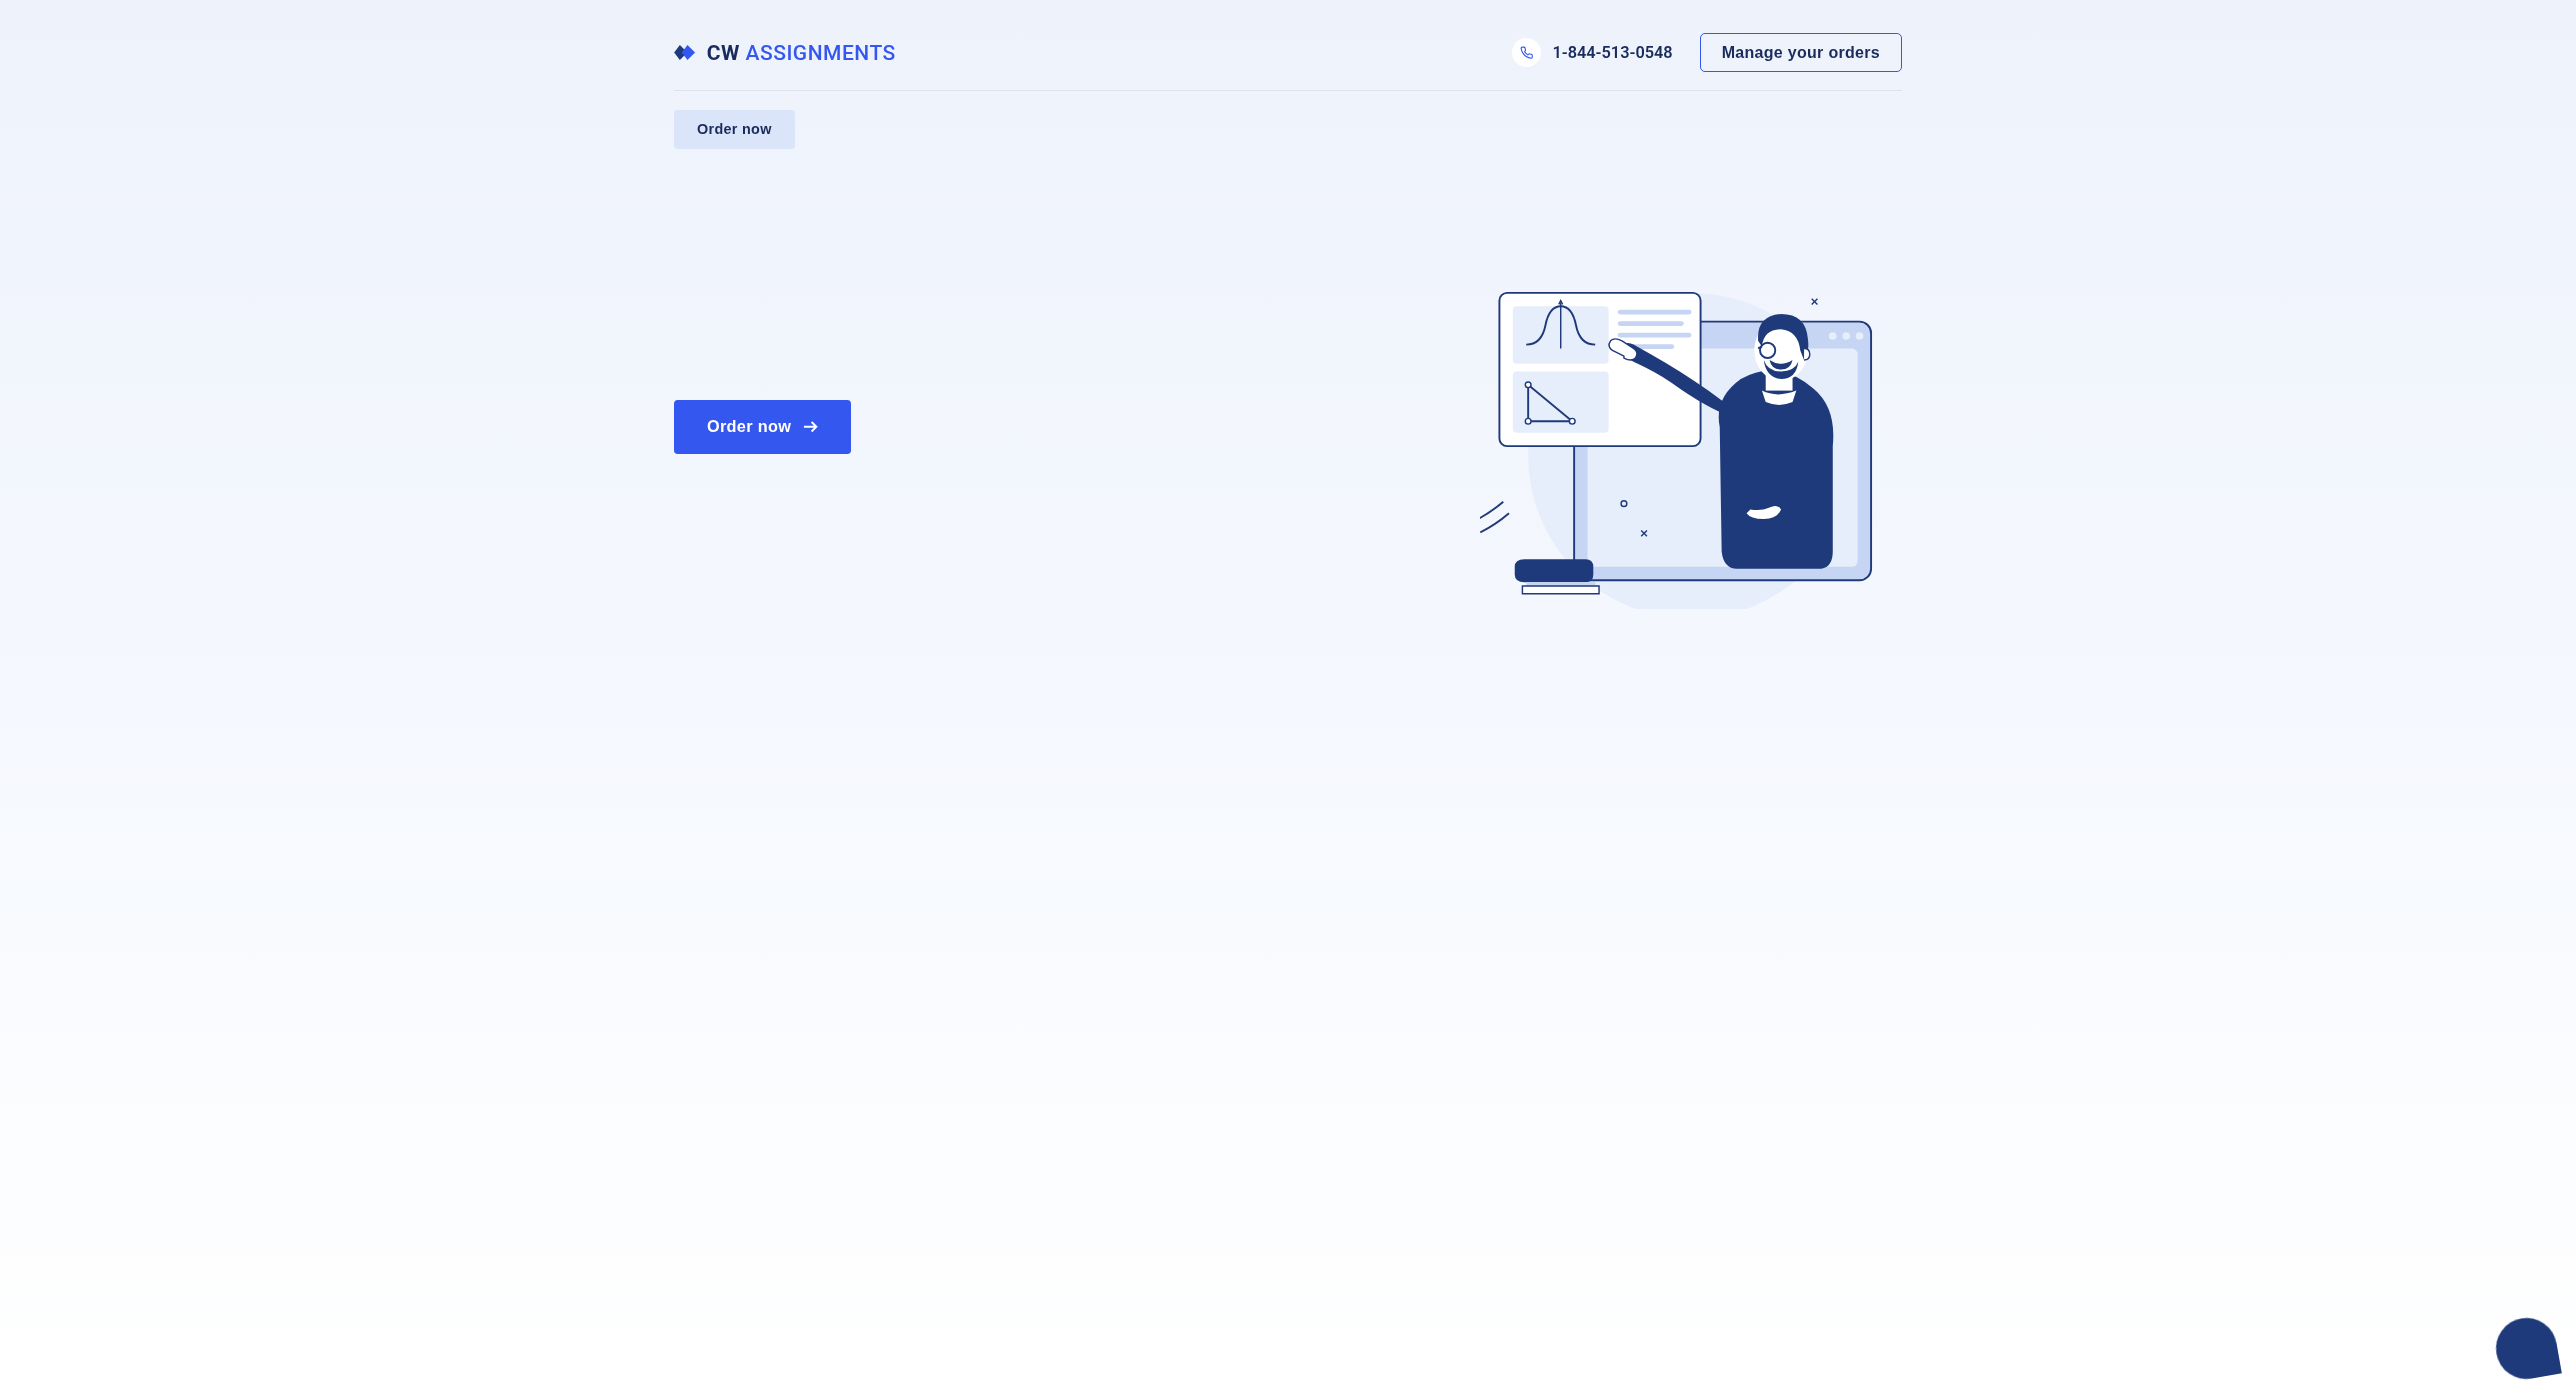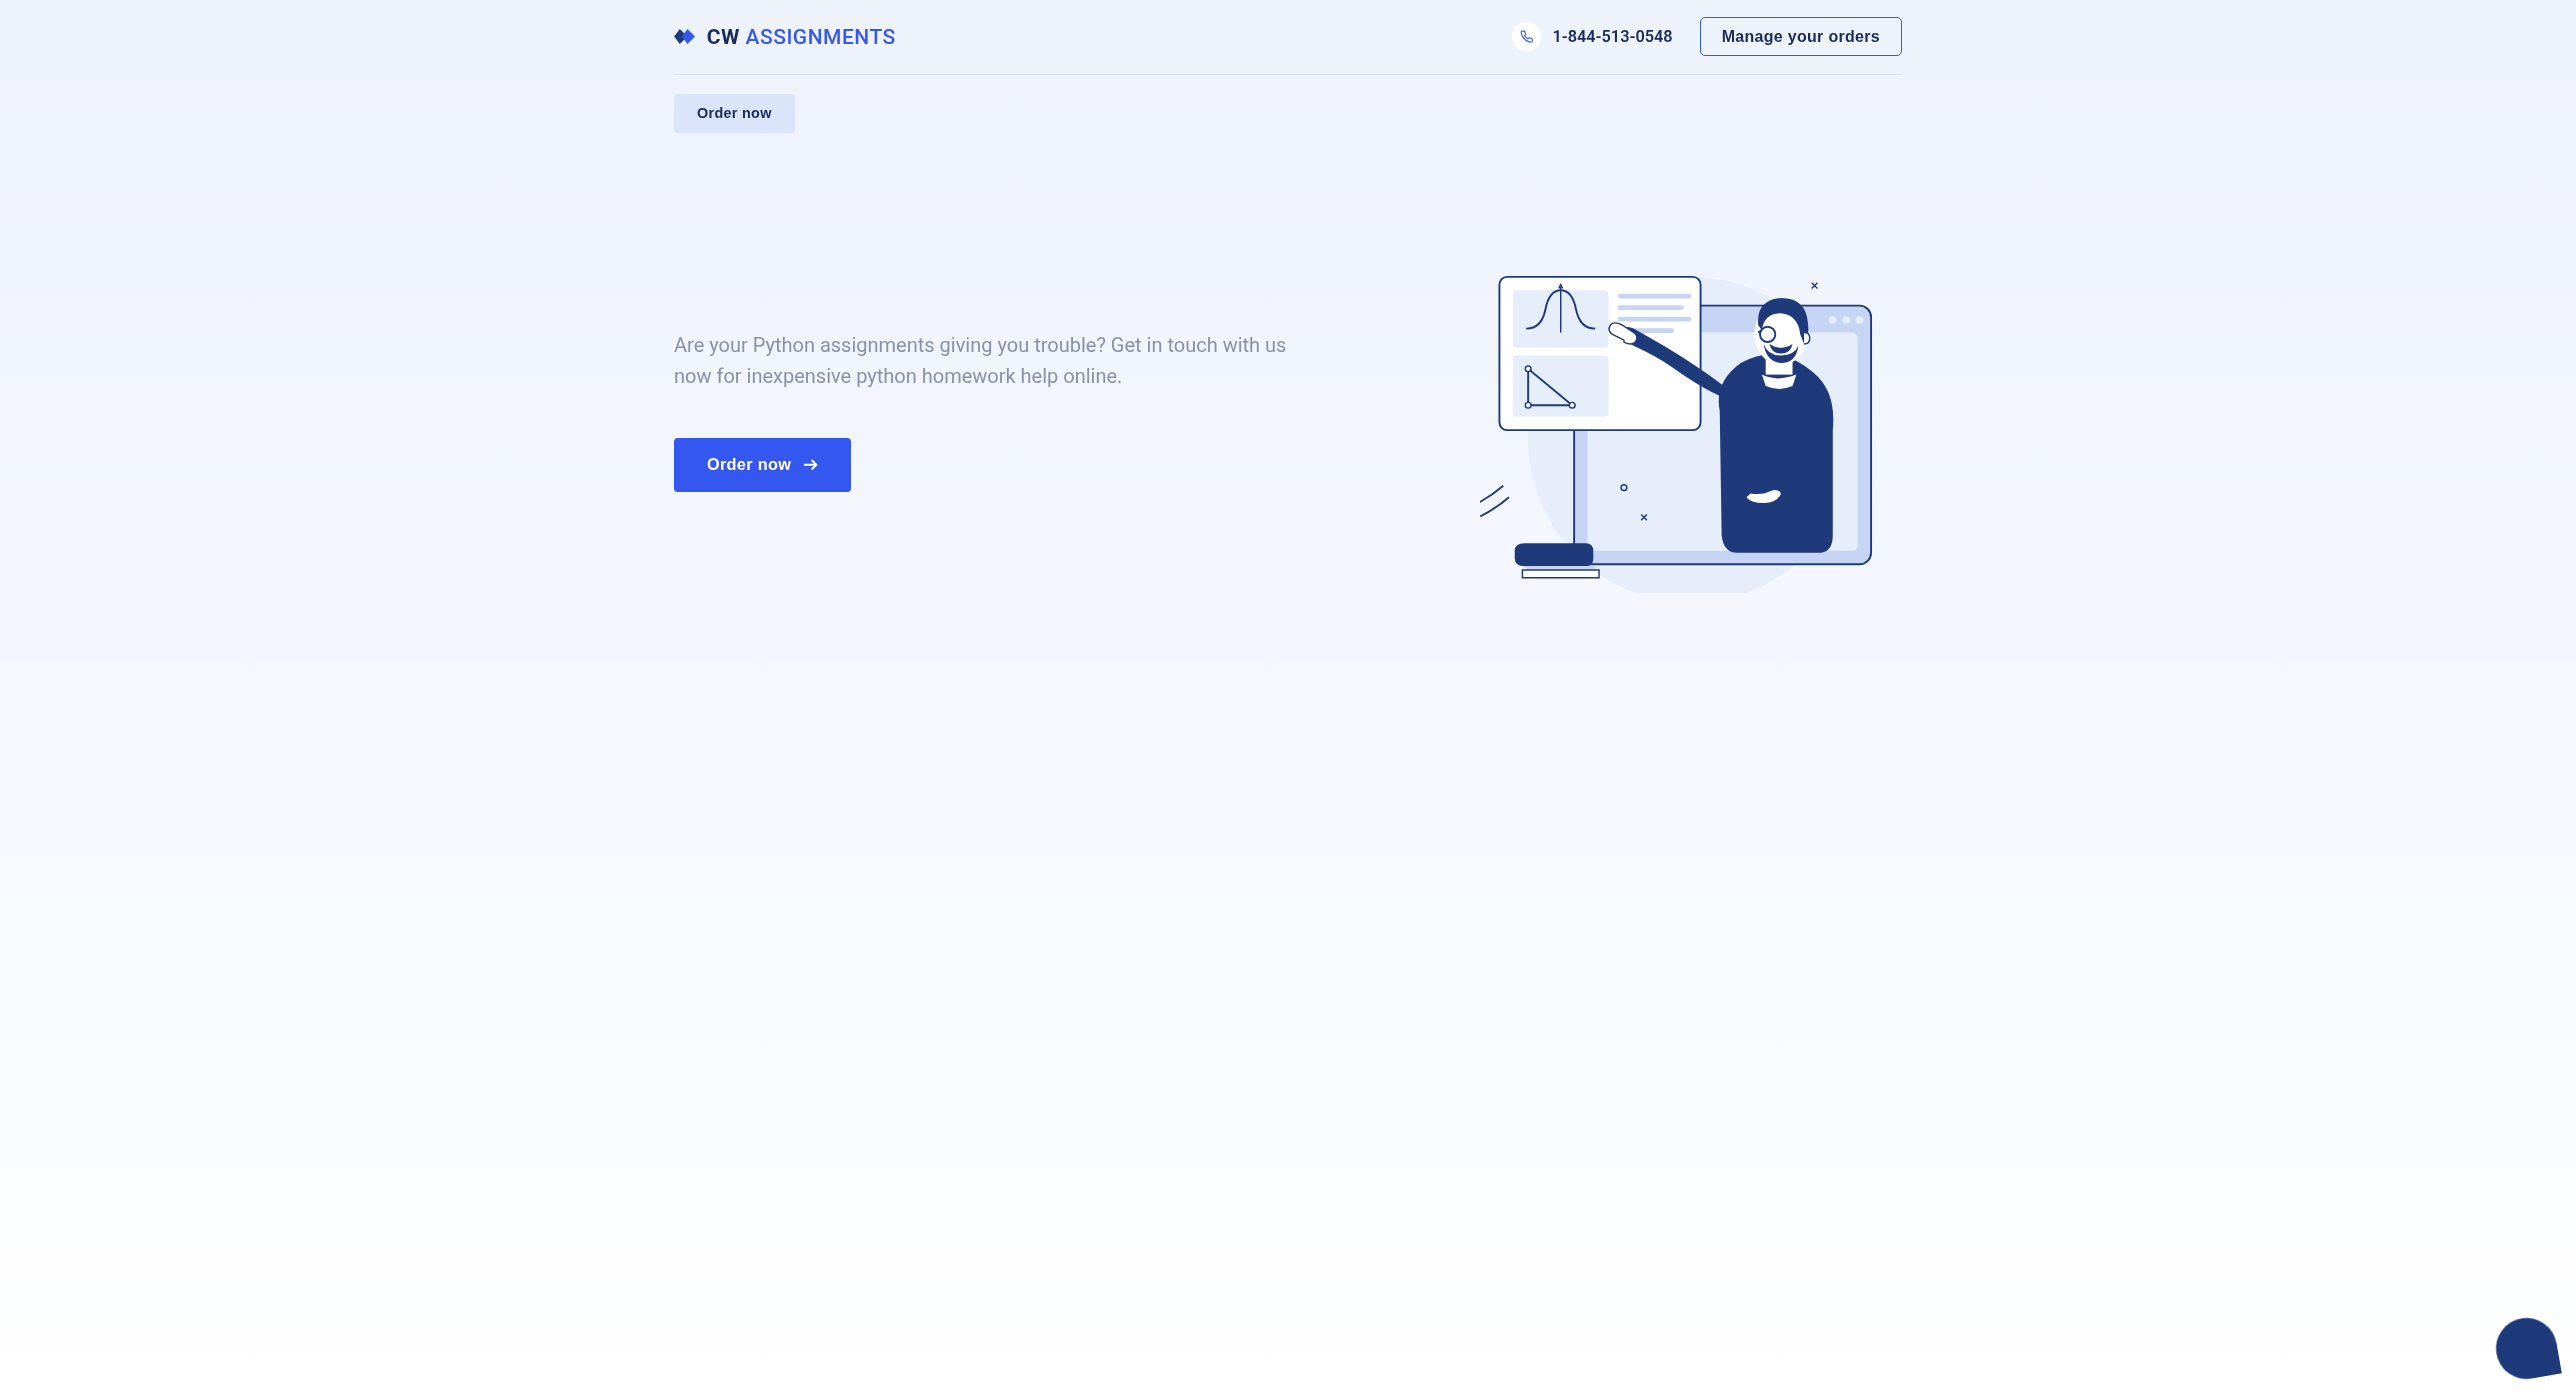--- a/index.html
+++ b/index.html
@@ -10,21 +10,21 @@
     
     body {
       font-family: -apple-system, BlinkMacSystemFont, 'Segoe UI', Roboto, Helvetica, Arial, sans-serif;
       background: linear-gradient(180deg, #eef2fb 0%, #f5f8fe 50%, #ffffff 100%);
       min-height: 100vh;
       color: #1a2b5e;
     }
     
     .container {
       max-width: 1304px;
-      margin: 0 auto;
+      margin: 16px auto;
       padding: 0 38px;
     }
     
     .top-header {
       display: flex;
       justify-content: space-between;
       align-items: center;
       padding: 17.3px 0;
       border-bottom: 1px solid #dce3f2;
     }
@@ -224,21 +224,20 @@
       <button class="manage-orders-btn">Manage your orders</button>
     </div>
   </div>
 
   <nav class="nav-bar">
     <button class="order-now-nav-btn">Order now</button>
   </nav>
 
   <section class="hero">
     <div class="hero-left">
-      <p class="hero-subtitle">Are your Python assignments giving you trouble? Get in touch with us now for inexpensive python homework help online.</p>
       <button class="order-now-hero-btn">
         <span>Order now</span>
         <span>
           <svg width="15.3" height="11.5" viewBox="0 0 16 12" fill="none" stroke="#ffffff" stroke-width="2">
             <path d="M1 6 L14 6 M9 1 L14 6 L9 11"></path>
           </svg>
         </span>
       </button>
     </div>
 

